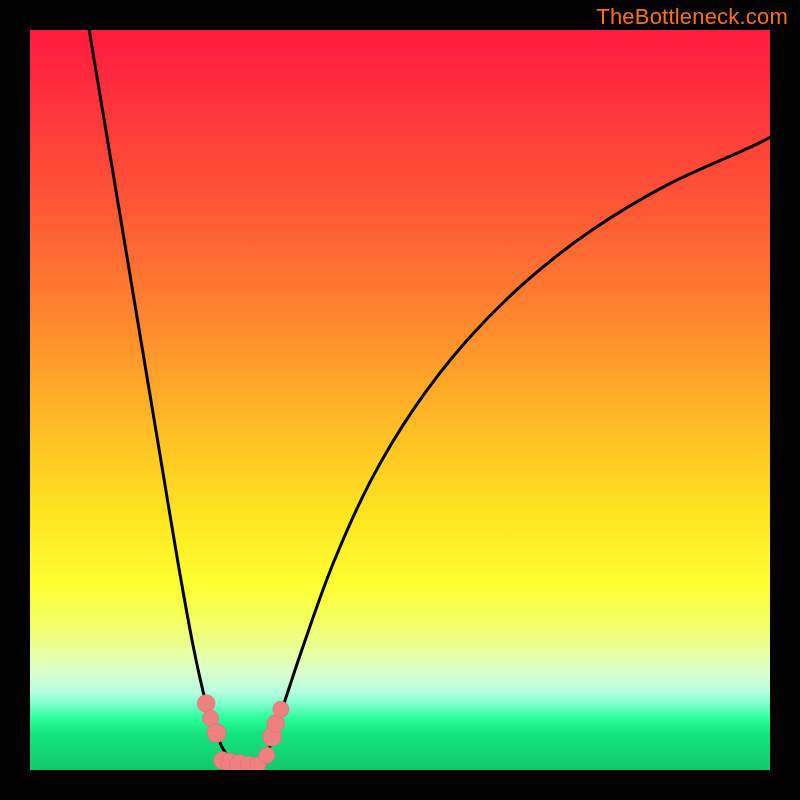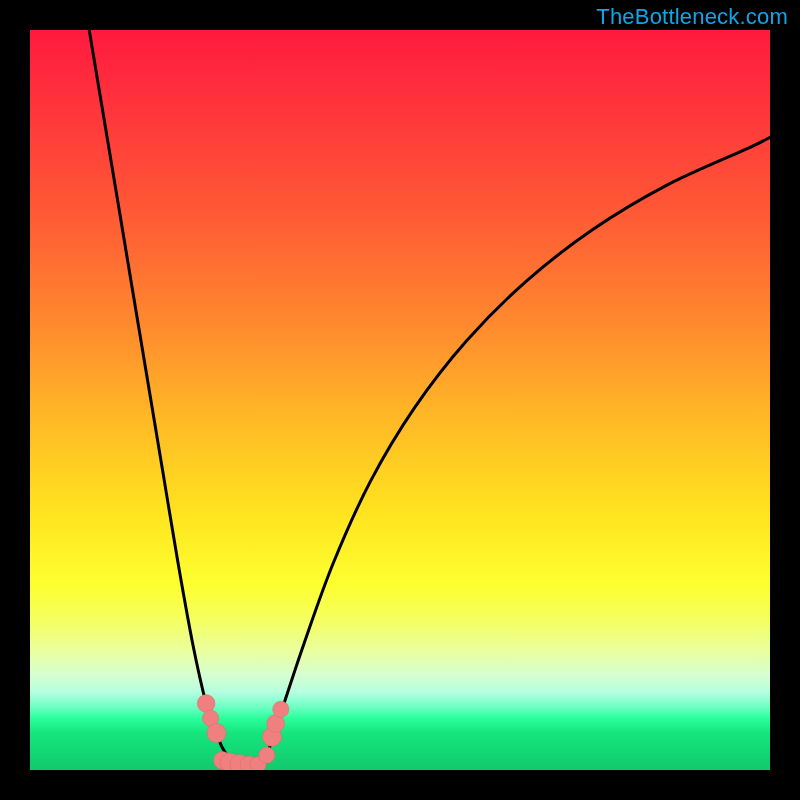--- a/index.html
+++ b/index.html
@@ -45,21 +45,21 @@
       #6dffc3 91.5%,
       #2bff9c 93%,
       #15e57d 95%,
       #12c96d 100%
     );
   }
   .watermark {
     position: absolute;
     top: 4px;
     right: 12px;
-    color: #0ea5e9;
+    color: #f97316;
     font-size: 22px;
     font-weight: 500;
     letter-spacing: 0.2px;
   }
   svg.curve {
     position: absolute;
     inset: 0;
     width: 740px;
     height: 740px;
   }

